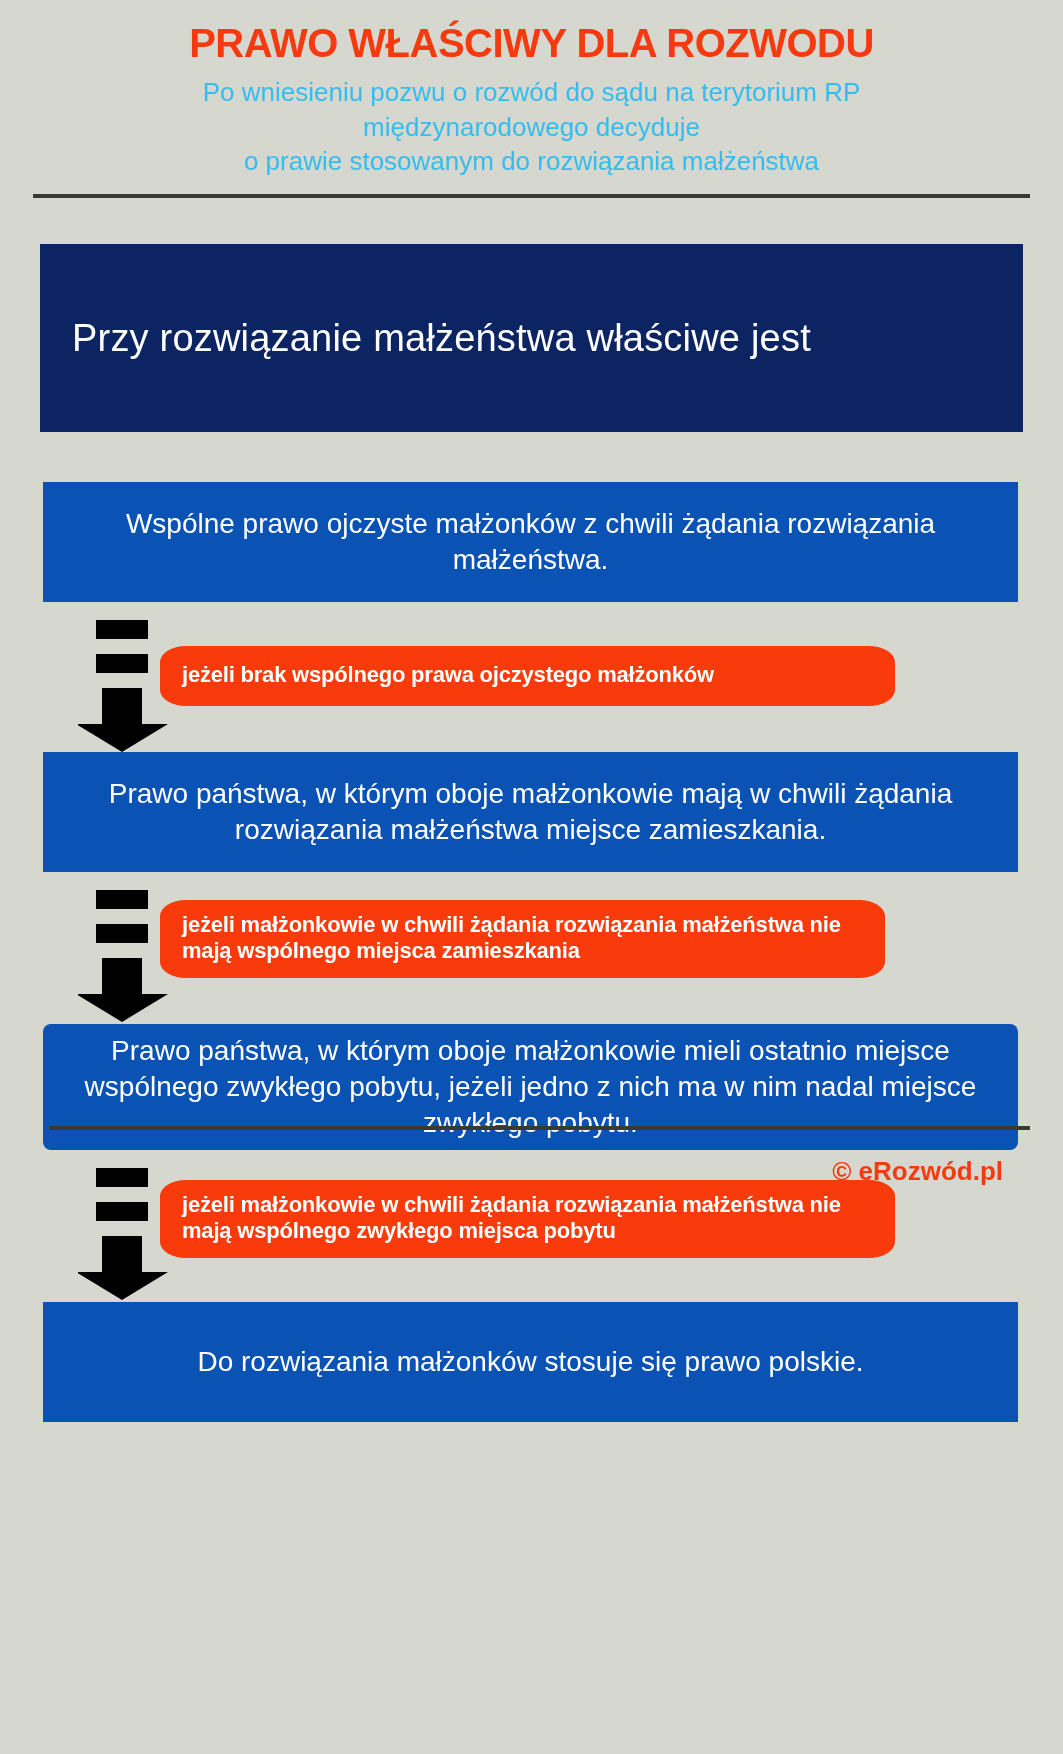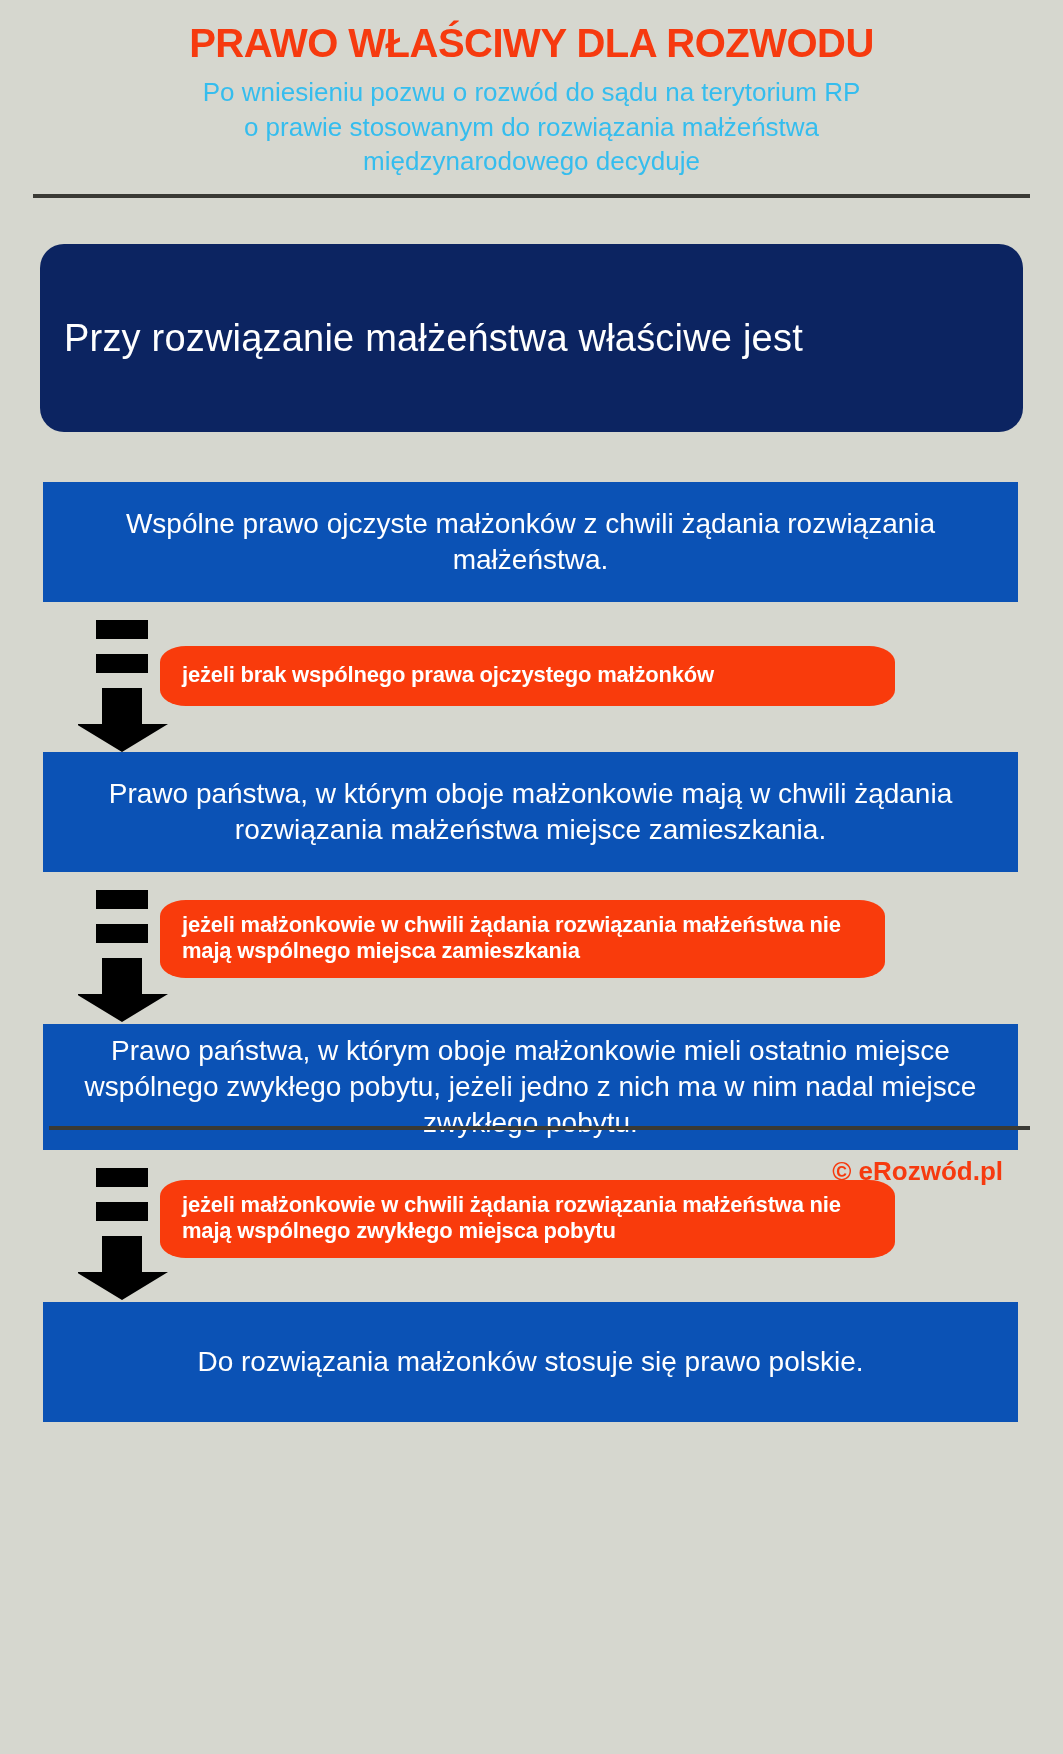--- a/index.html
+++ b/index.html
@@ -75,35 +75,34 @@
   }
 
   .box-head {
     background: #0c2461;
     margin: 0 40px;
     height: 188px;
     font-size: 38px;
     font-weight: normal;
     letter-spacing: 0.2px;
     justify-content: flex-start;
-    padding-left: 24px;
+    padding-left: 32px;
     text-align: left;
-    border-radius: 24px;
   }
 
   .box-step {
     background: #0b52b5;
     margin: 0 45px 0 43px;
     font-size: 28px;
     line-height: 1.28;
     padding: 18px 40px;
   }
 
   .step-h2 { height: 120px; }
-  .step-h3 { height: 126px; }
+  .step-h3 { height: 126px; border-radius: 8px; }
 
   .gap-a { height: 50px; }
 
   
   .cond-row {
     position: relative;
     height: 160px;
   }
 
   .arrow {
@@ -170,22 +169,22 @@
 </style>
 </head>
 <body>
 
 <div class="page">
 
   <div class="header">
     <h1 class="header-title">PRAWO WŁAŚCIWY DLA ROZWODU</h1>
     <div class="header-sub">
       <div>Po wniesieniu pozwu o rozwód do sądu na terytorium RP</div>
+      <div>międzynarodowego decyduje</div>
       <div>o prawie stosowanym do rozwiązania małżeństwa</div>
-      <div>międzynarodowego decyduje</div>
     </div>
   </div>
 
   <div class="rule"></div>
 
   <div class="flow">
 
     <div class="box box-head">Przy rozwiązanie małżeństwa właściwe jest</div>
 
     <div class="gap-a"></div>

